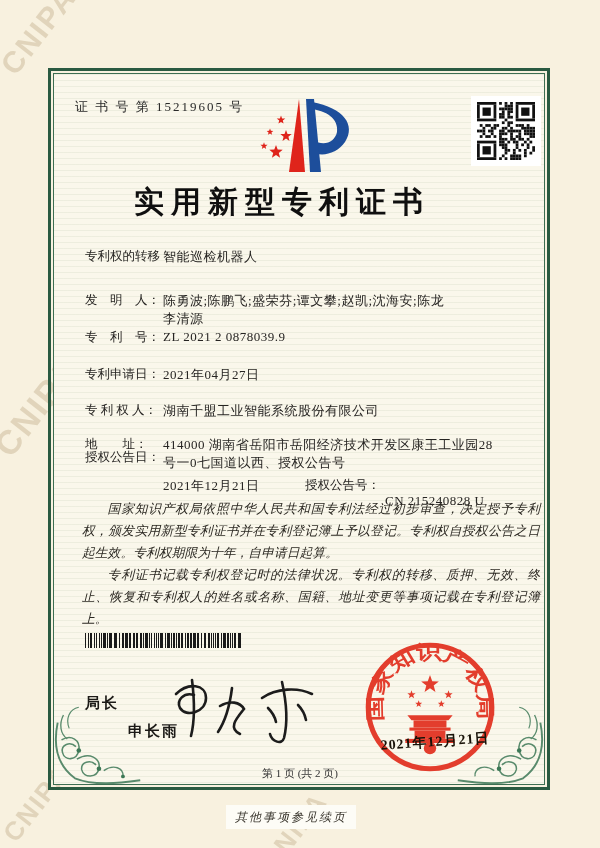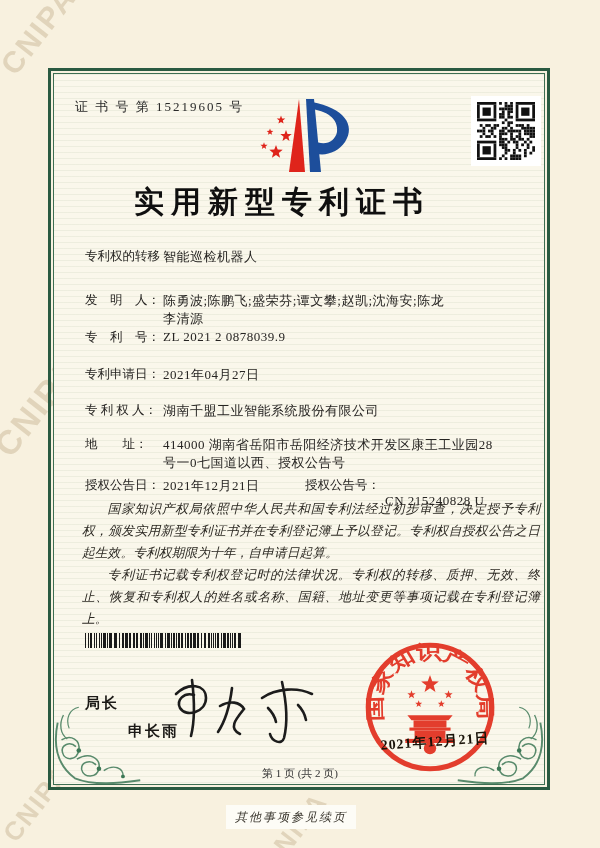--- a/index.html
+++ b/index.html
@@ -274,21 +274,21 @@
   <div class="abs field-label" style="left:85px; top:366px;">专利申请日：</div>
   <div class="abs field-value" style="left:163px; top:366px;">2021年04月27日</div>
 
   <div class="abs field-label" style="left:85px; top:402px;">专 利 权 人：</div>
   <div class="abs field-value" style="left:163px; top:402px;">湖南千盟工业智能系统股份有限公司</div>
 
   <div class="abs field-label" style="left:85px; top:436px;">地　　址：</div>
   <div class="abs field-value" style="left:163px; top:436px;">414000 湖南省岳阳市岳阳经济技术开发区康王工业园28</div>
   <div class="abs field-value" style="left:163px; top:454px;">号一0七国道以西、授权公告号</div>
 
-  <div class="abs field-label" style="left:85px; top:477px;">授权公告日：</div>
+  <div class="abs field-label" style="left:85px; top:449px;">授权公告日：</div>
   <div class="abs field-value" style="left:163px; top:477px;">2021年12月21日</div>
   <div class="abs field-label" style="left:305px; top:477px;">授权公告号：</div>
   <div class="abs field-value" style="left:385px; top:477px;margin-top:16px;">CN 215240828 U</div>
 
   <div class="abs body-para">
     <p>国家知识产权局依照中华人民共和国专利法经过初步审查，决定授予专利权，颁发实用新型专利证书并在专利登记簿上予以登记。专利权自授权公告之日起生效。专利权期限为十年，自申请日起算。</p>
     <p>专利证书记载专利权登记时的法律状况。专利权的转移、质押、无效、终止、恢复和专利权人的姓名或名称、国籍、地址变更等事项记载在专利登记簿上。</p>
   </div>
 
   <svg class="abs barcode" id="barcode" viewBox="0 0 158 15" preserveAspectRatio="none">

